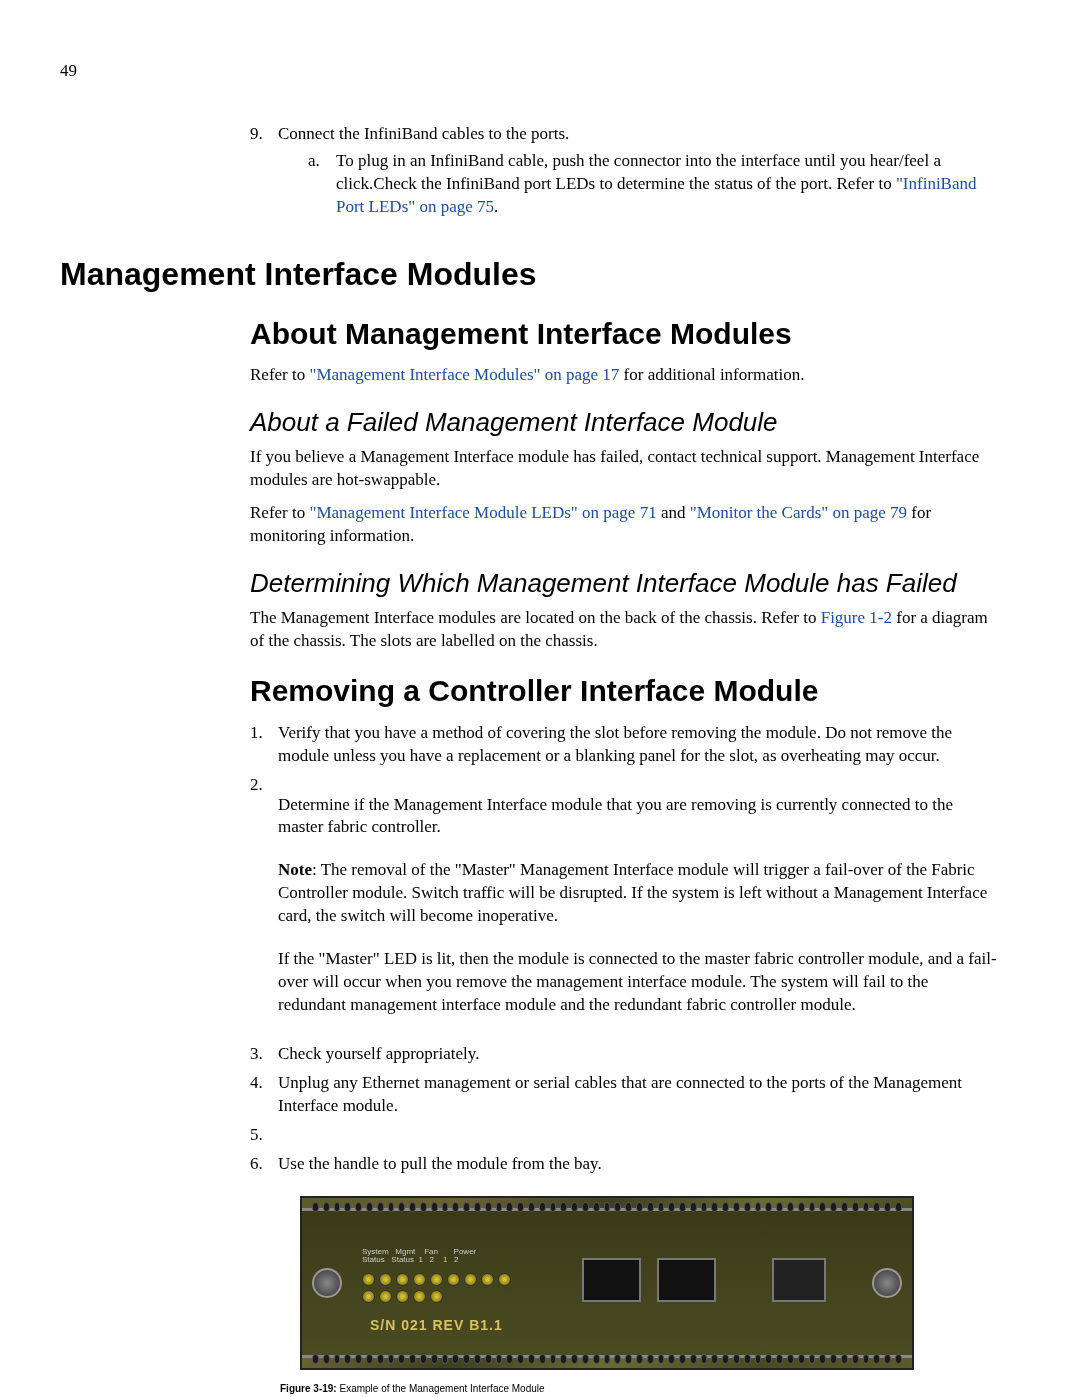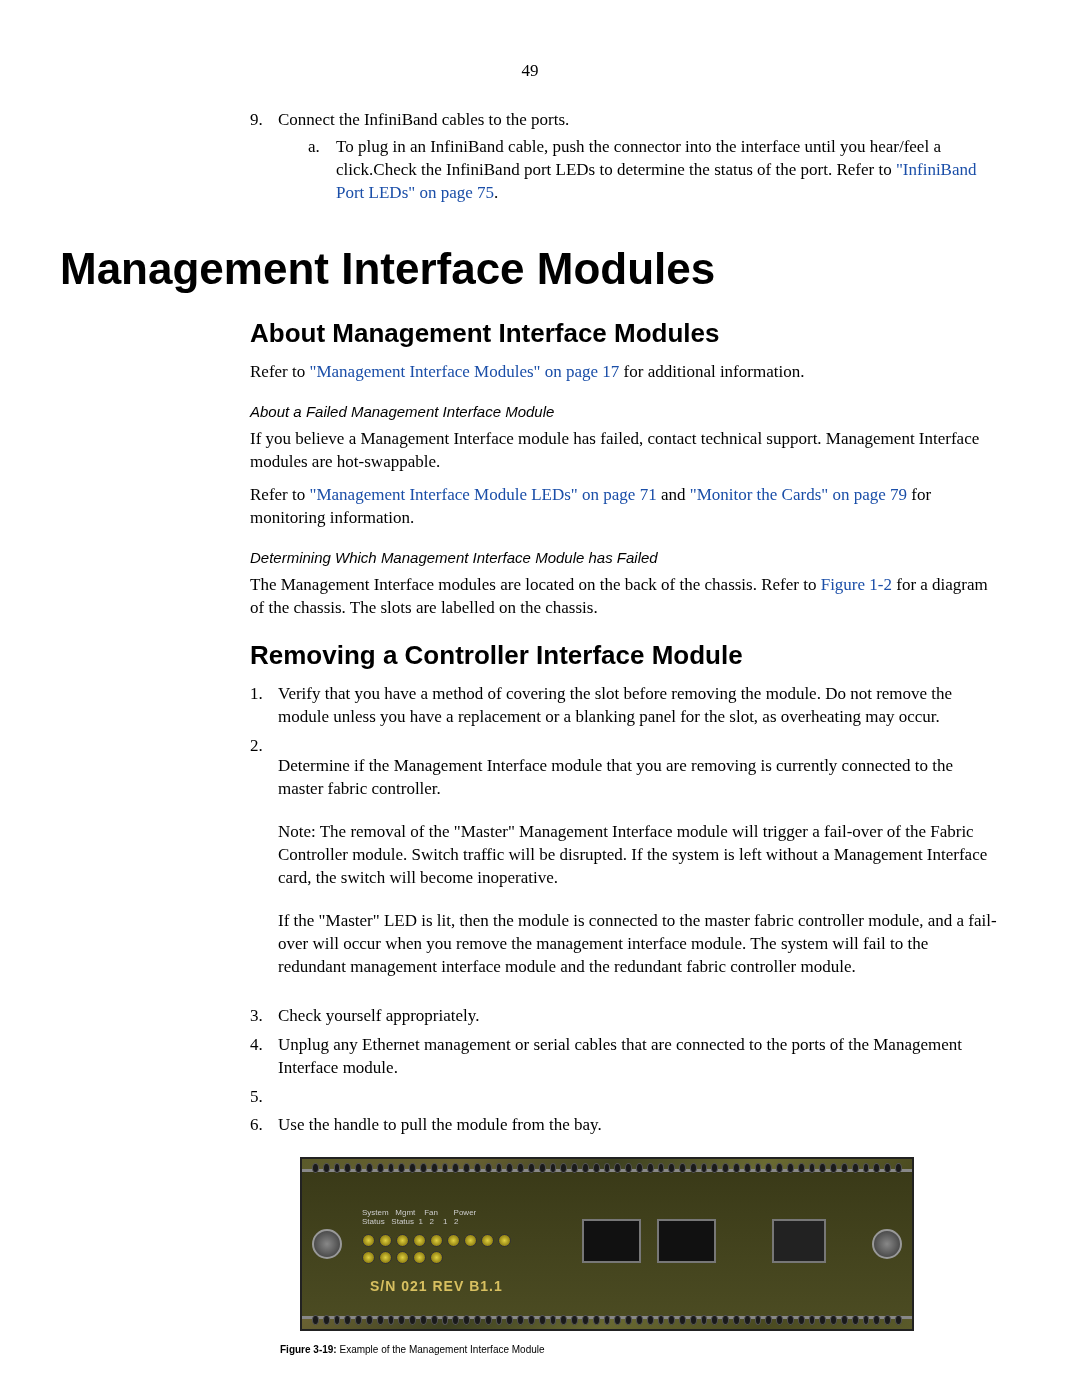--- a/index.html
+++ b/index.html
@@ -7,23 +7,23 @@
     font-size: 17px;
     color: #000;
     background: #fff;
     margin: 0;
     padding: 60px 80px 80px 60px;
     width: 1080px;
     box-sizing: border-box;
     line-height: 1.35;
   }
   .page-number {
-    text-align: center;
+    text-align: left;
     font-size: 17px;
-    margin-bottom: 26px;
+    margin-bottom: 40px;
   }
   ol.num-list {
     list-style: none;
     padding: 0;
     margin: 0 0 20px 190px;
   }
   ol.num-list > li {
     display: flex;
     margin-bottom: 6px;
   }
@@ -38,34 +38,34 @@
   ol.alpha-list > li {
     display: flex;
     margin-bottom: 4px;
   }
   ol.alpha-list > li > .marker {
     min-width: 28px;
   }
   .h1 {
     font-family: Arial, Helvetica, sans-serif;
     font-weight: bold;
-    font-size: 44px;
+    font-size: 32px;
     margin: 30px 0 18px 0;
   }
   .h2 {
     font-family: Arial, Helvetica, sans-serif;
     font-weight: bold;
-    font-size: 26px;
+    font-size: 30px;
     margin: 18px 0 10px 190px;
   }
   .h3 {
     font-family: Arial, Helvetica, sans-serif;
     font-style: italic;
     font-weight: normal;
-    font-size: 15px;
+    font-size: 26px;
     margin: 18px 0 6px 190px;
   }
   p.body {
     margin: 6px 0 10px 190px;
   }
   .link { color: #1a4ea8; }
   .figure-wrap {
     margin: 10px 0 10px 220px;
     width: 610px;
     padding-left: 20px;
@@ -142,21 +142,21 @@
     color:#d8c060;
     font-family:Arial,sans-serif;
     letter-spacing:1px;
   }
   .figure-caption {
     font-family: Arial, Helvetica, sans-serif;
     font-size: 10px;
     margin: 12px 0 0 220px;
   }
   .figure-caption .bold { font-weight: bold; }
-  .note-bold { font-weight: normal; text-align: center; }
+  .note-bold { font-weight: bold; text-align: center; }
   .li-body p { margin:20px 0; }
 </style>
 </head>
 <body>
 
 <div class="page-number">49</div>
 
 <ol class="num-list">
   <li>
     <span class="marker">9.</span>

